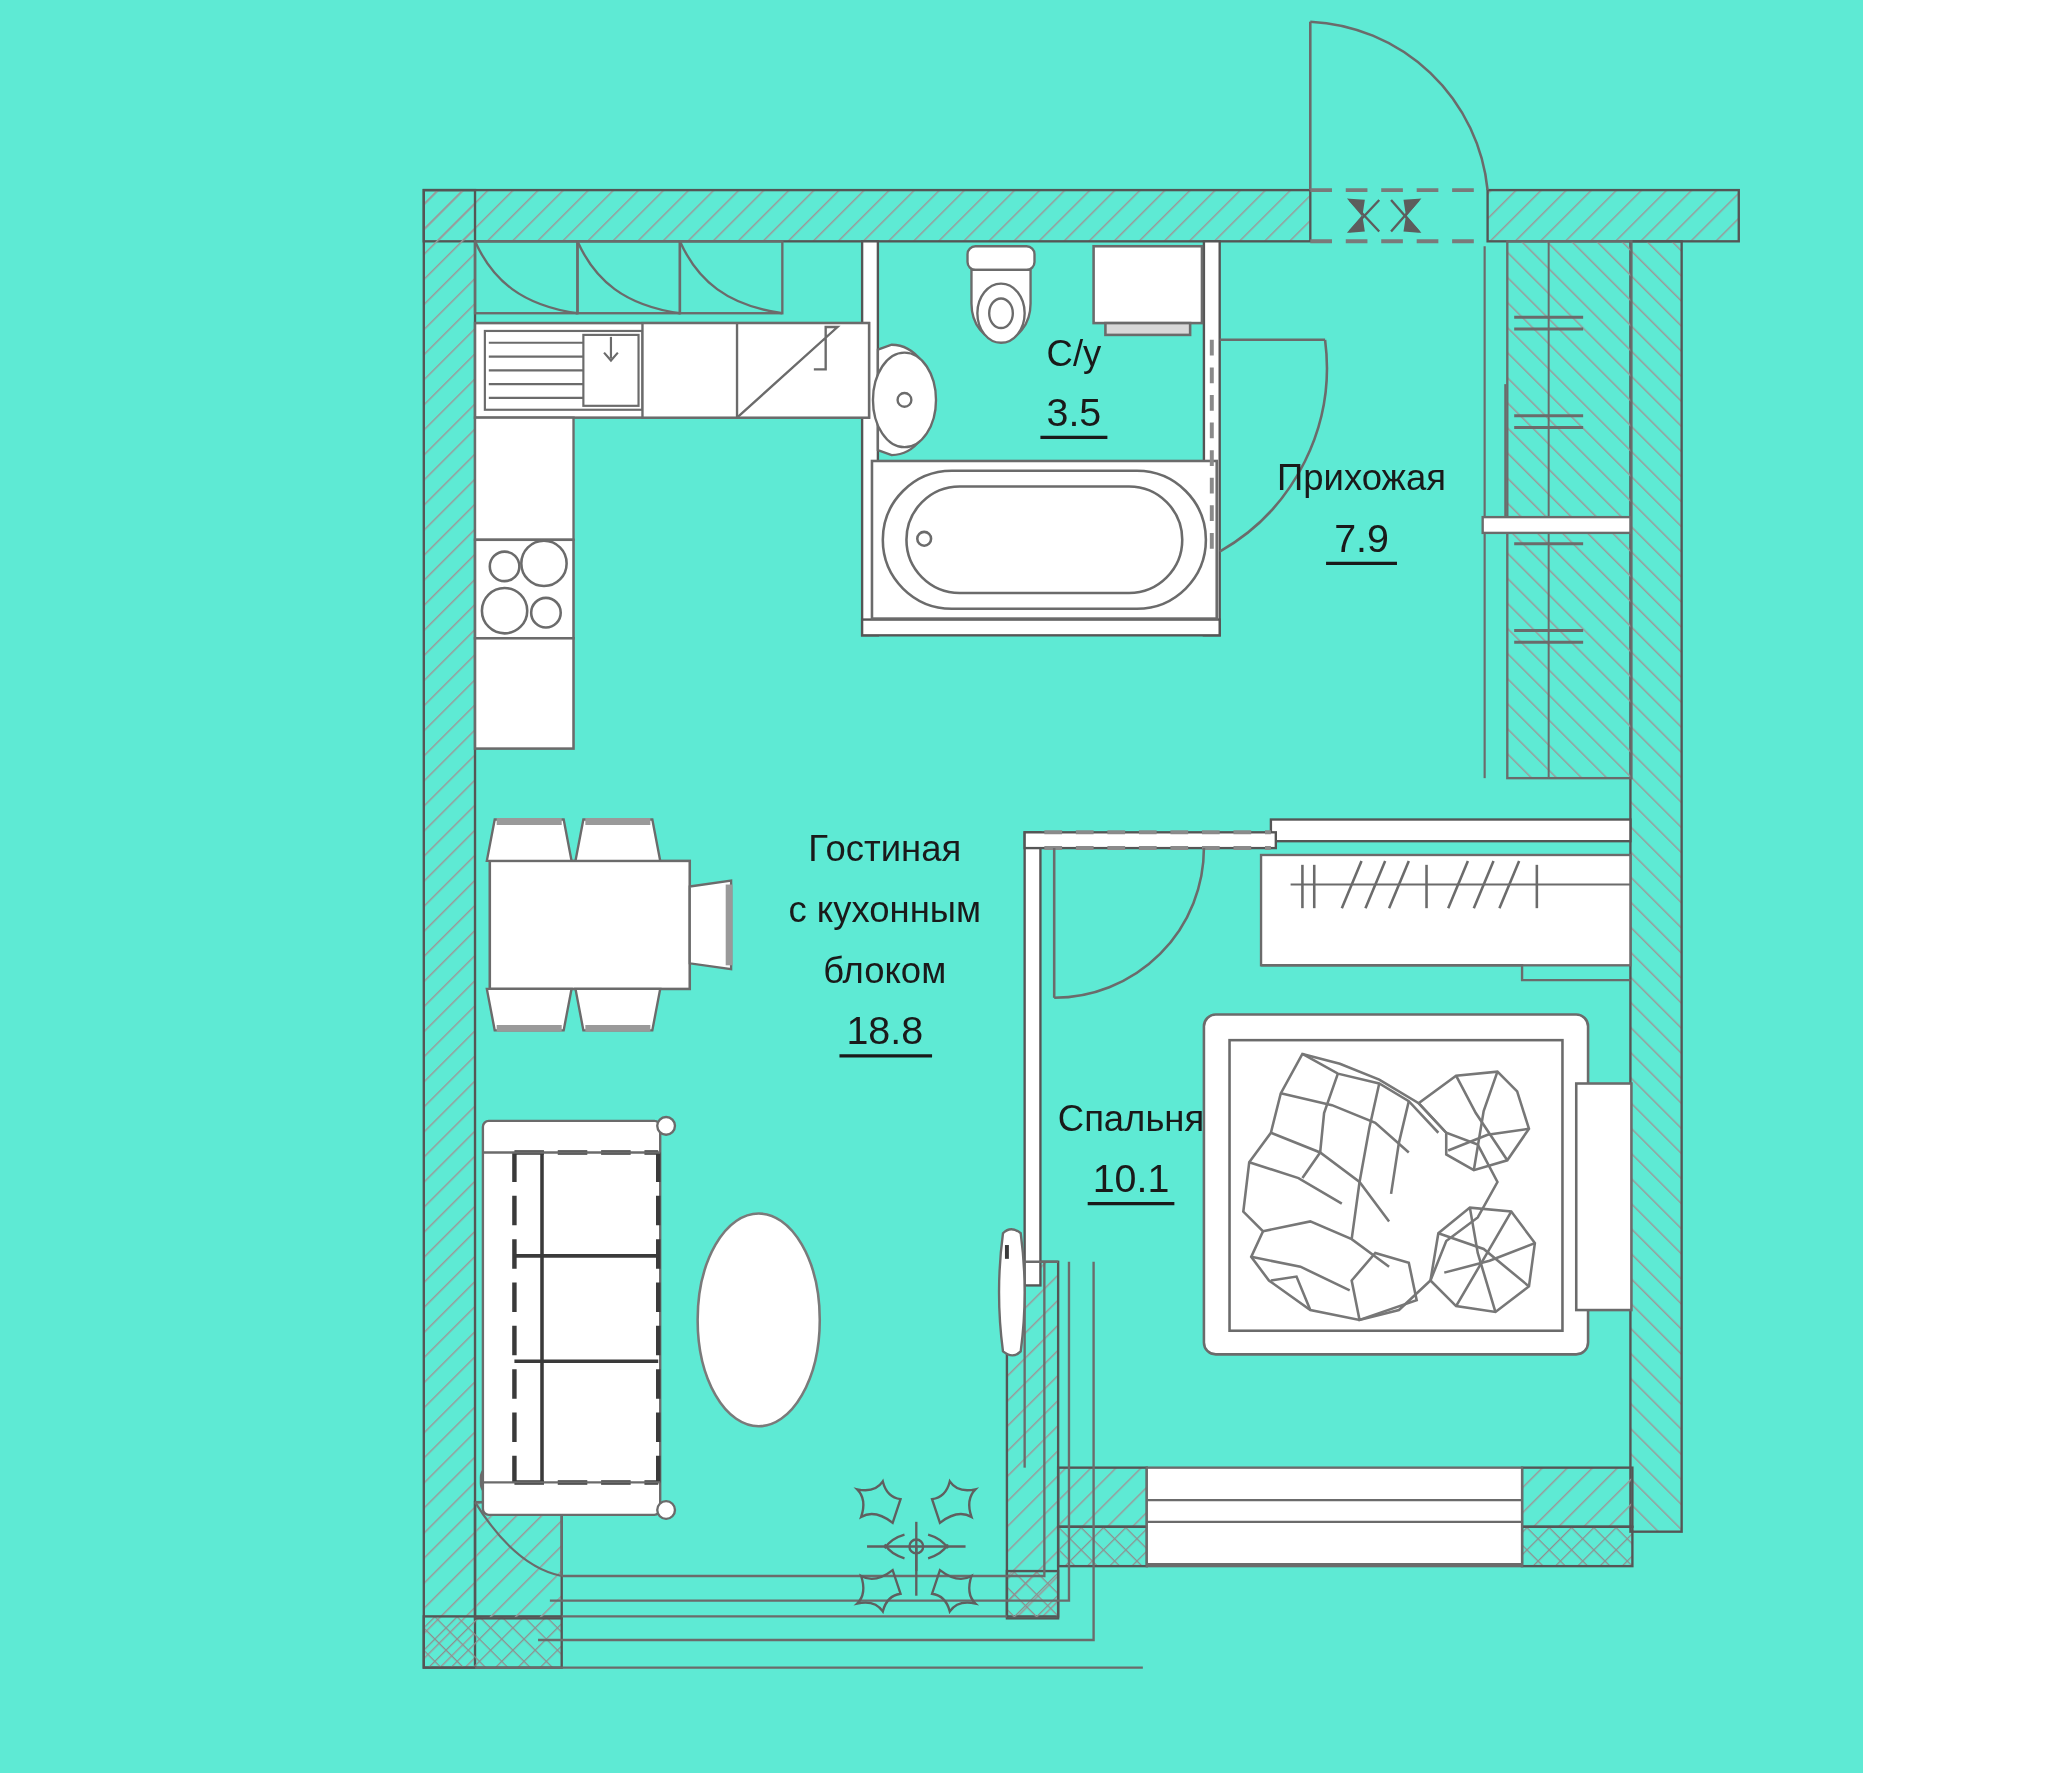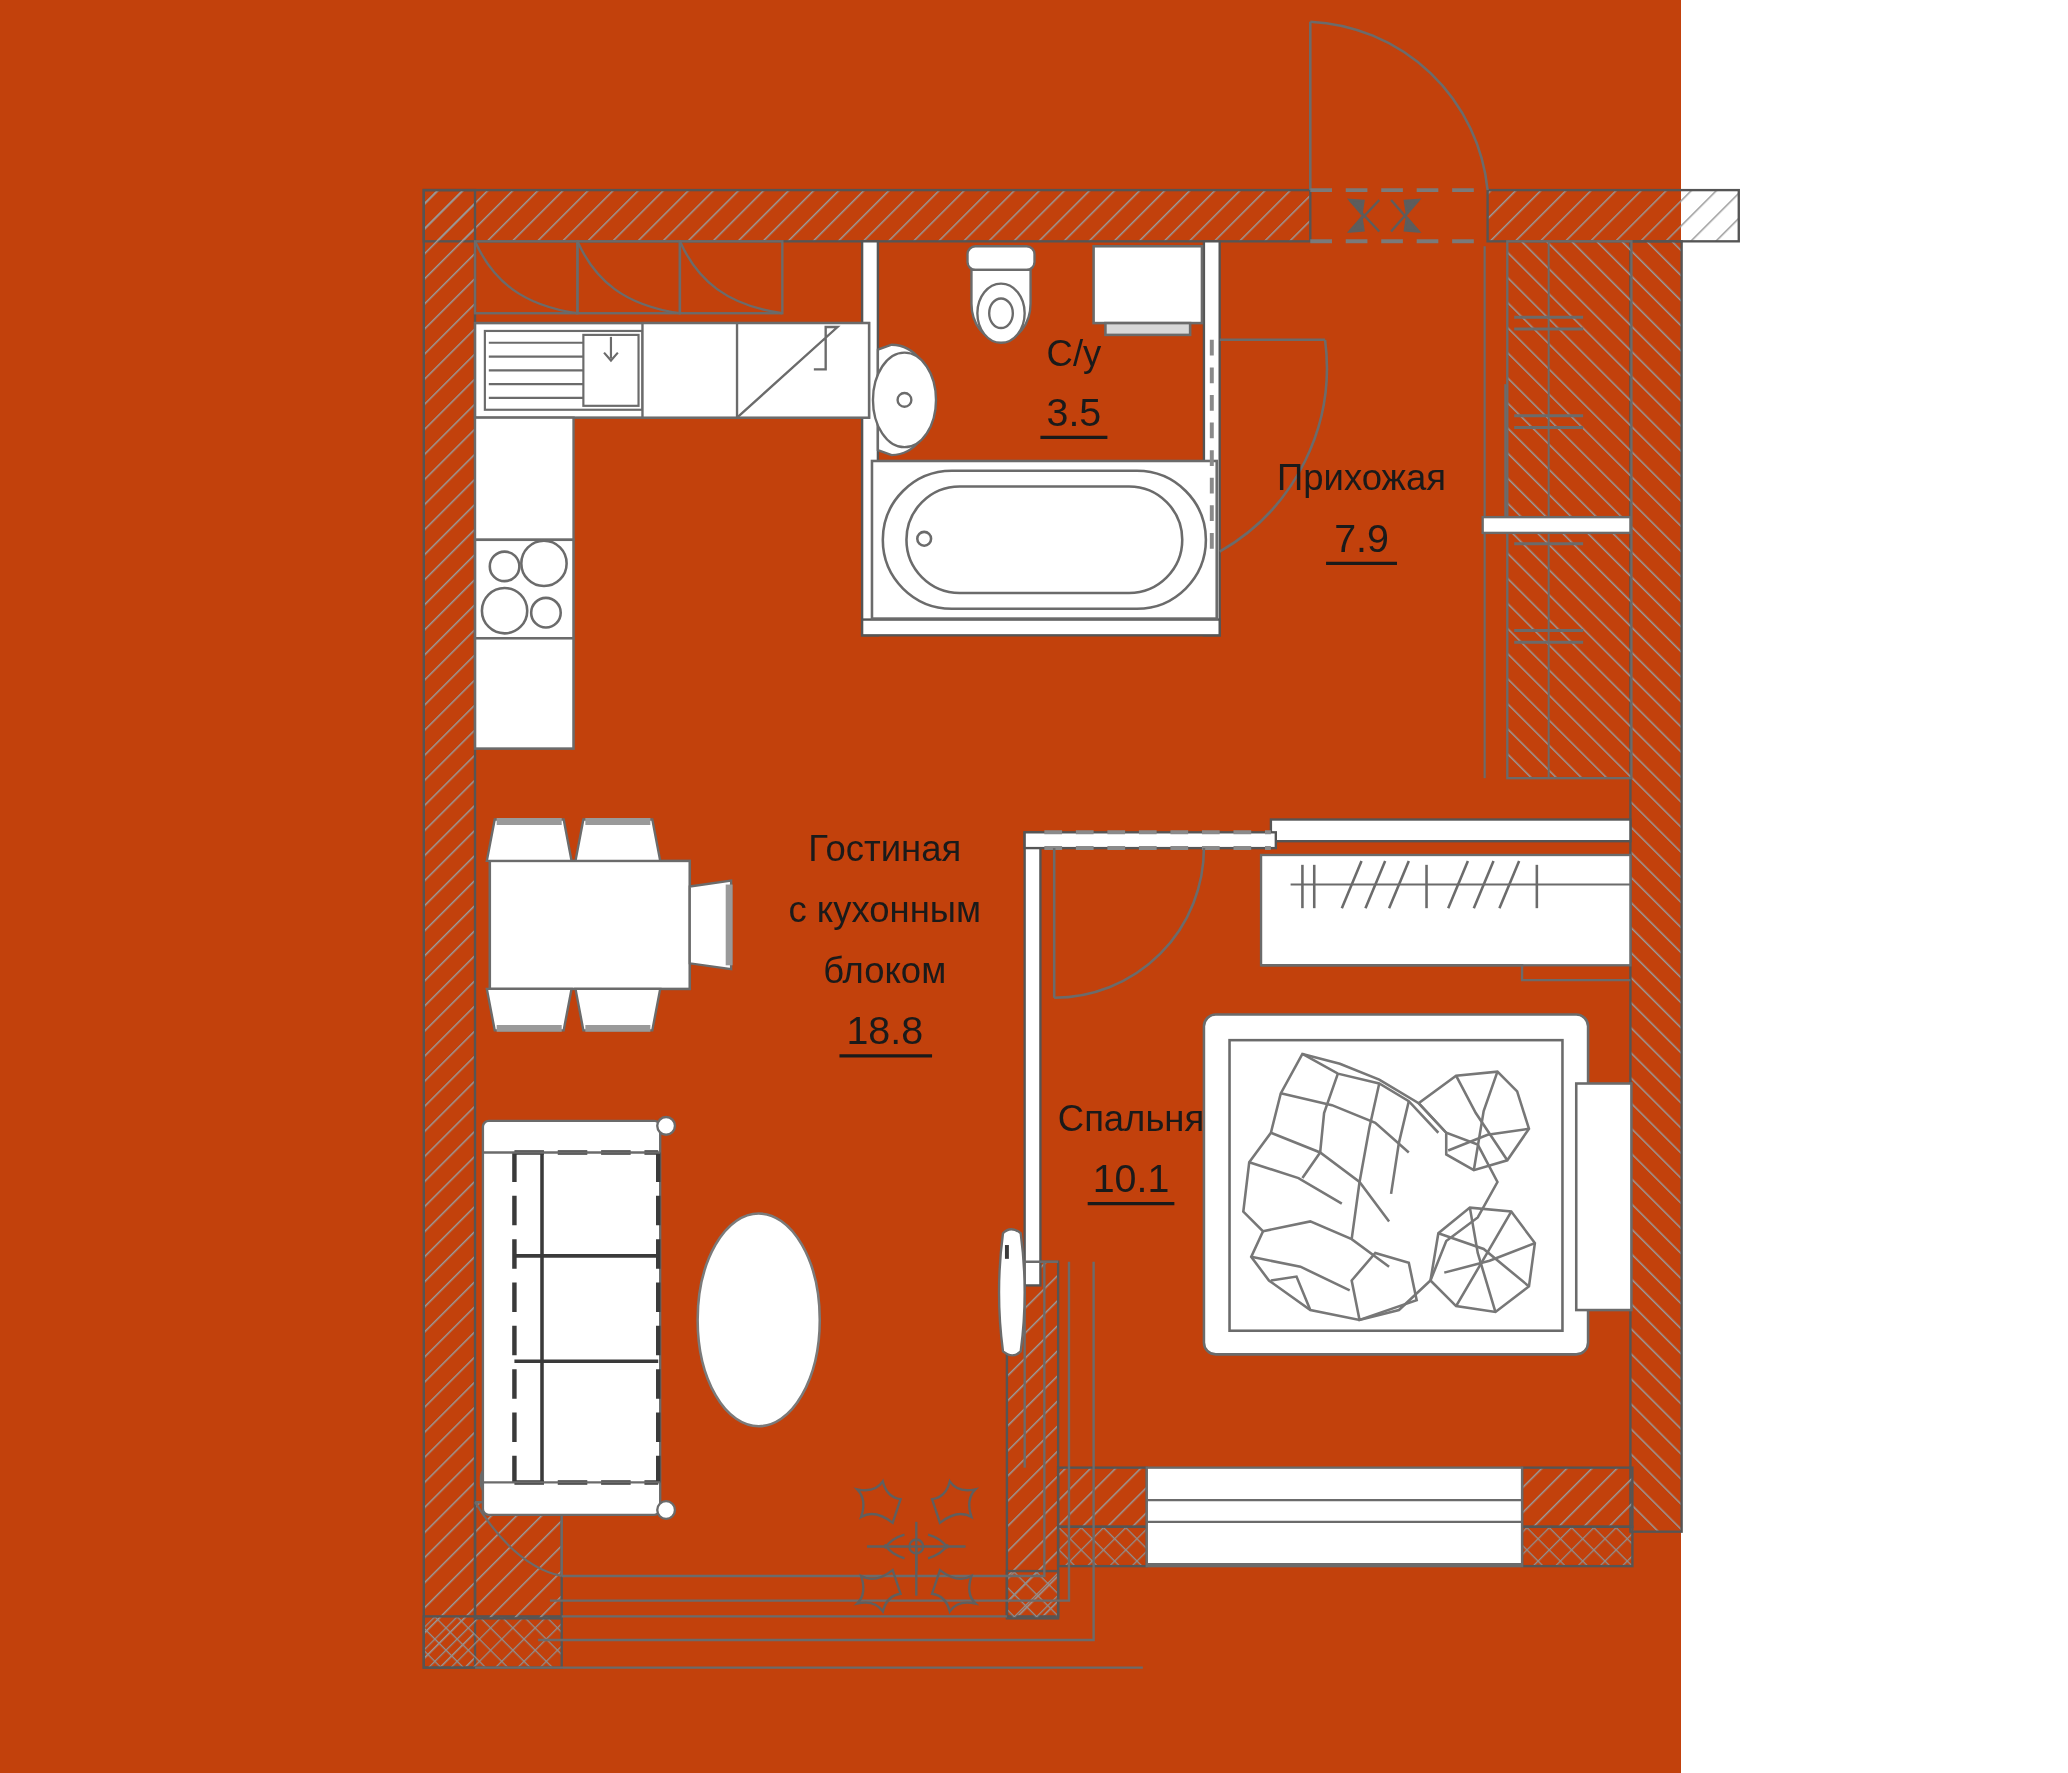--- a/index.html
+++ b/index.html
@@ -1,17 +1,17 @@
 <!DOCTYPE html>
 <html><head>
 <meta charset="utf-8">
 <style>
   html,body{margin:0;padding:0;background:#ffffff;}
   body{width:2069px;height:1773px;font-family:"Liberation Sans",sans-serif;overflow:hidden;}
-  #plan{position:relative;width:1681px;height:1773px;background:#c2410c;}
+  #plan{position:relative;width:1863px;height:1773px;background:#5eead4;}
   svg{display:block;}
   .rlabel{font-family:"Liberation Sans",sans-serif;fill:#1a1a1a;text-anchor:middle;}
   .rname{font-size:37px;}
   .rarea{font-size:40px;}
 </style>
 </head>
 <body>
 
 <div id="plan">
 <svg width="2069" height="1773" viewBox="0 0 2100 1800" xmlns="http://www.w3.org/2000/svg">

